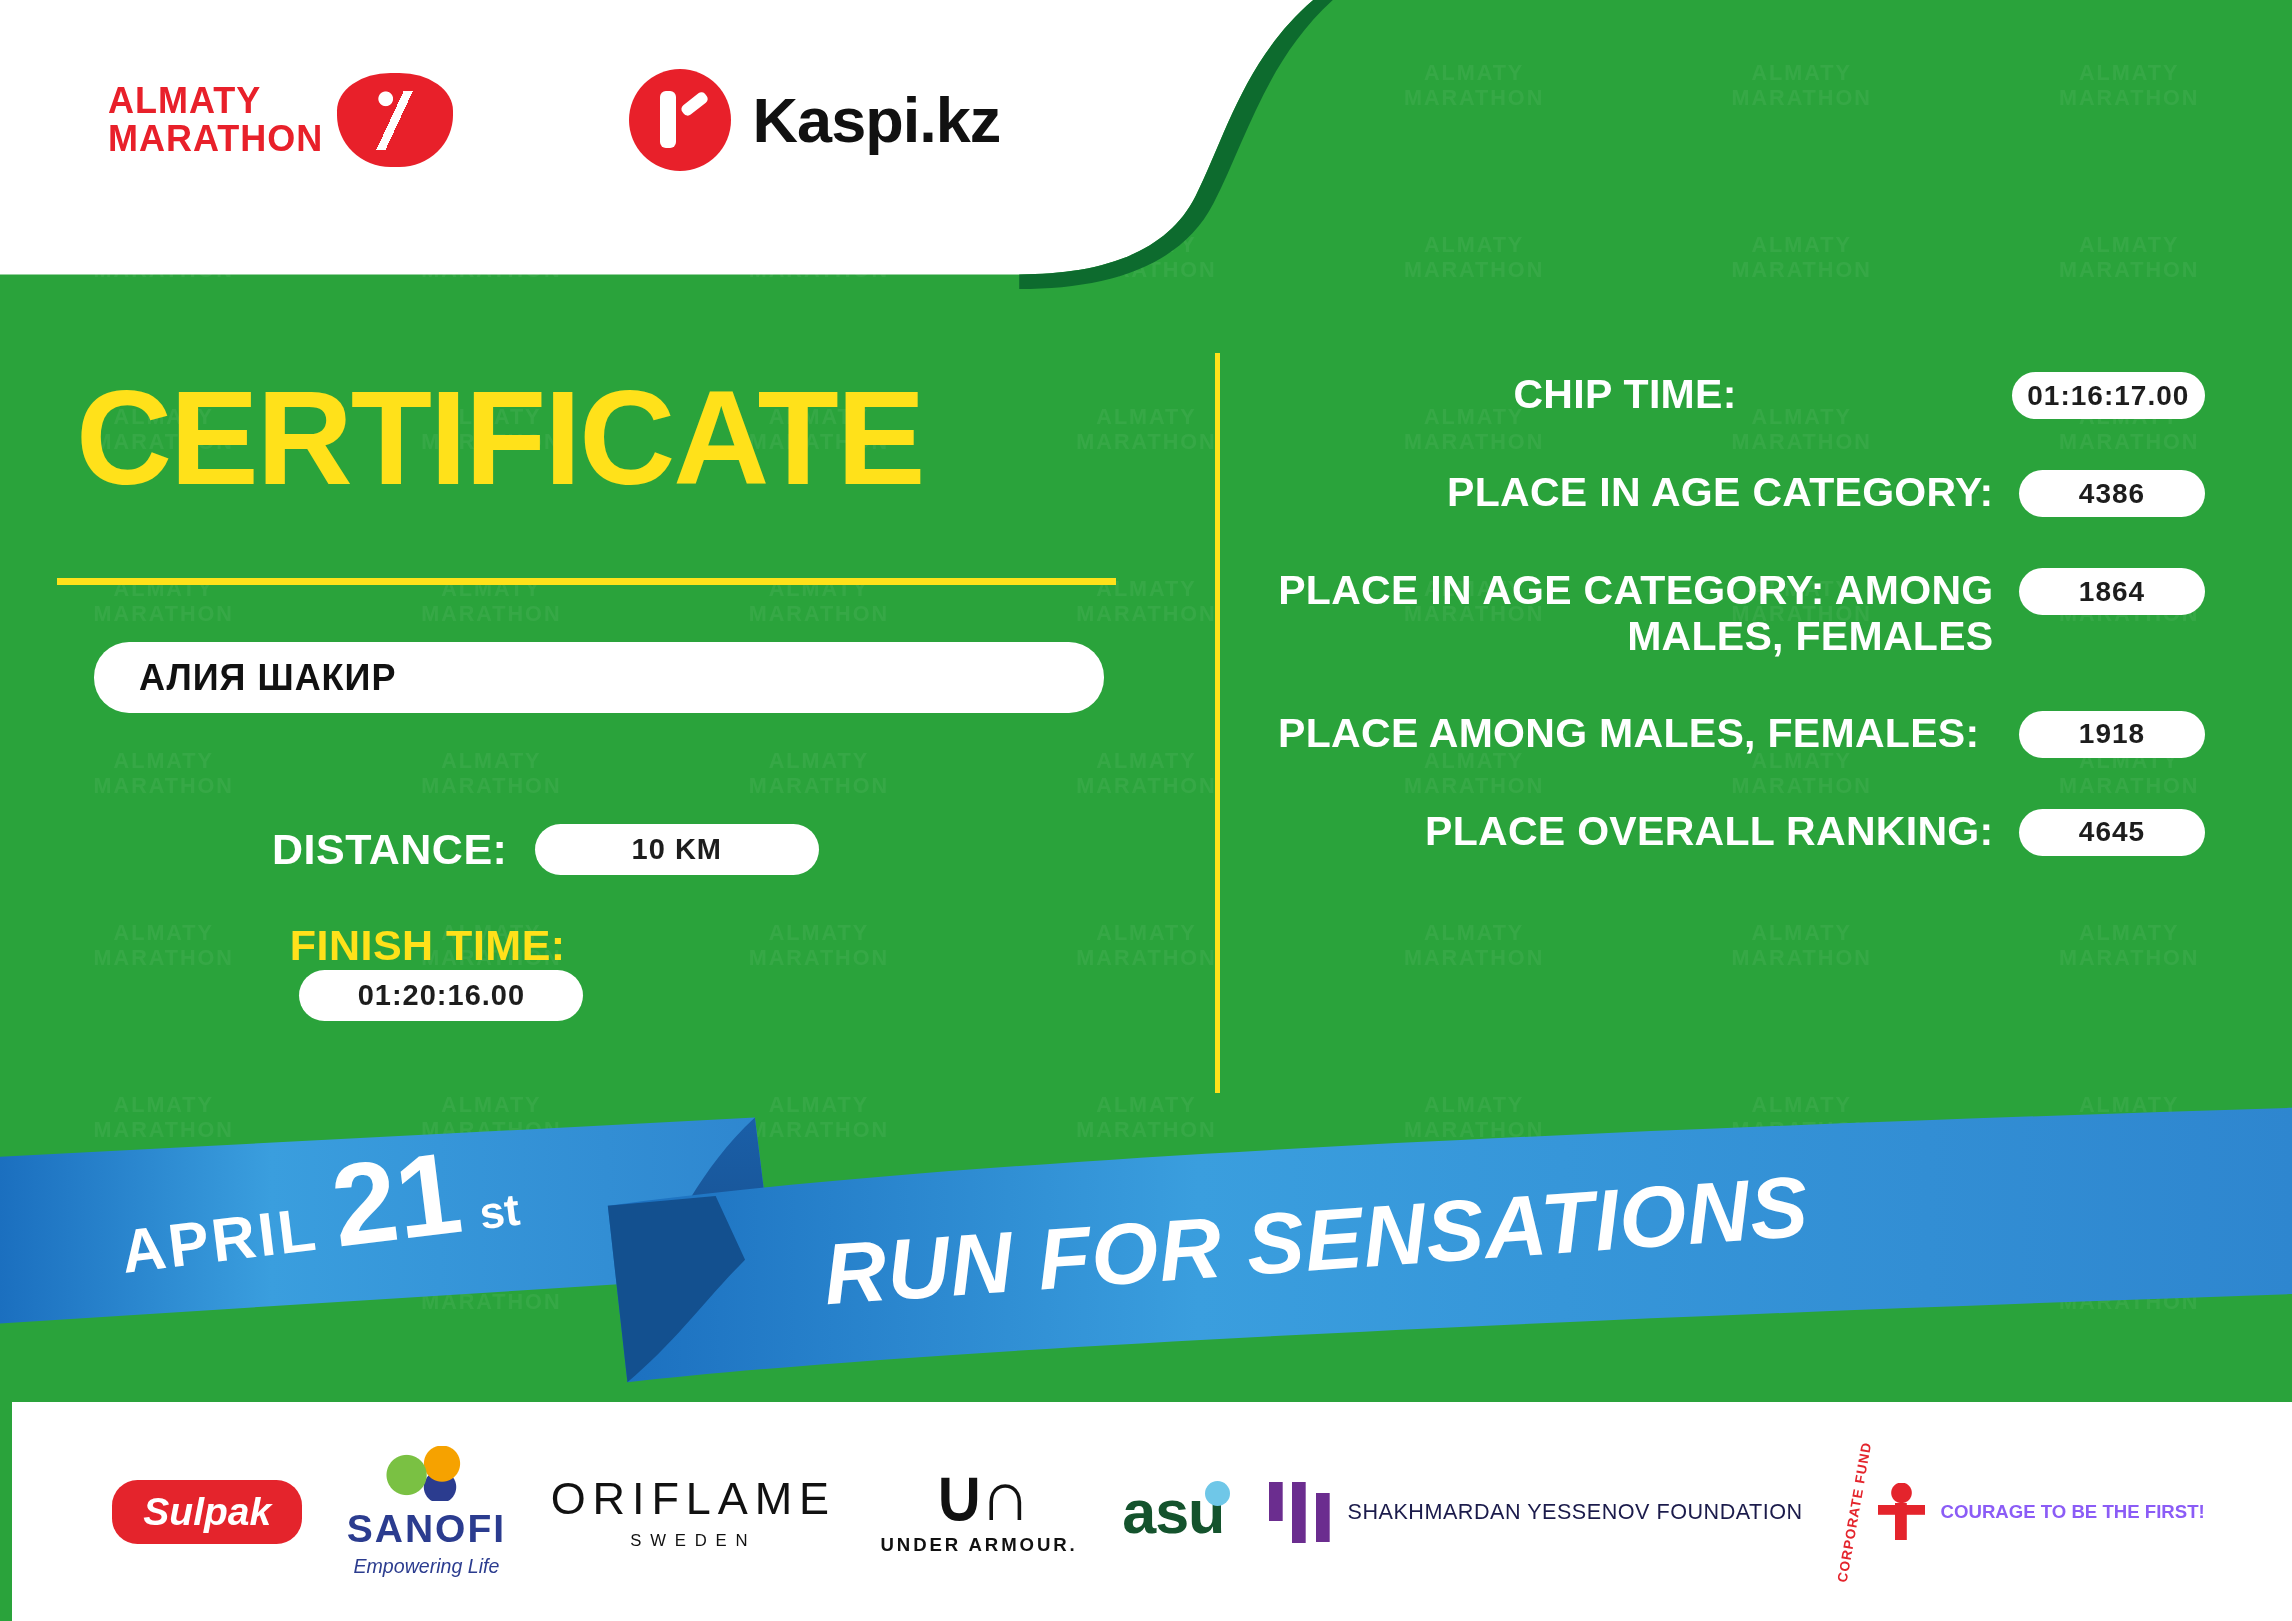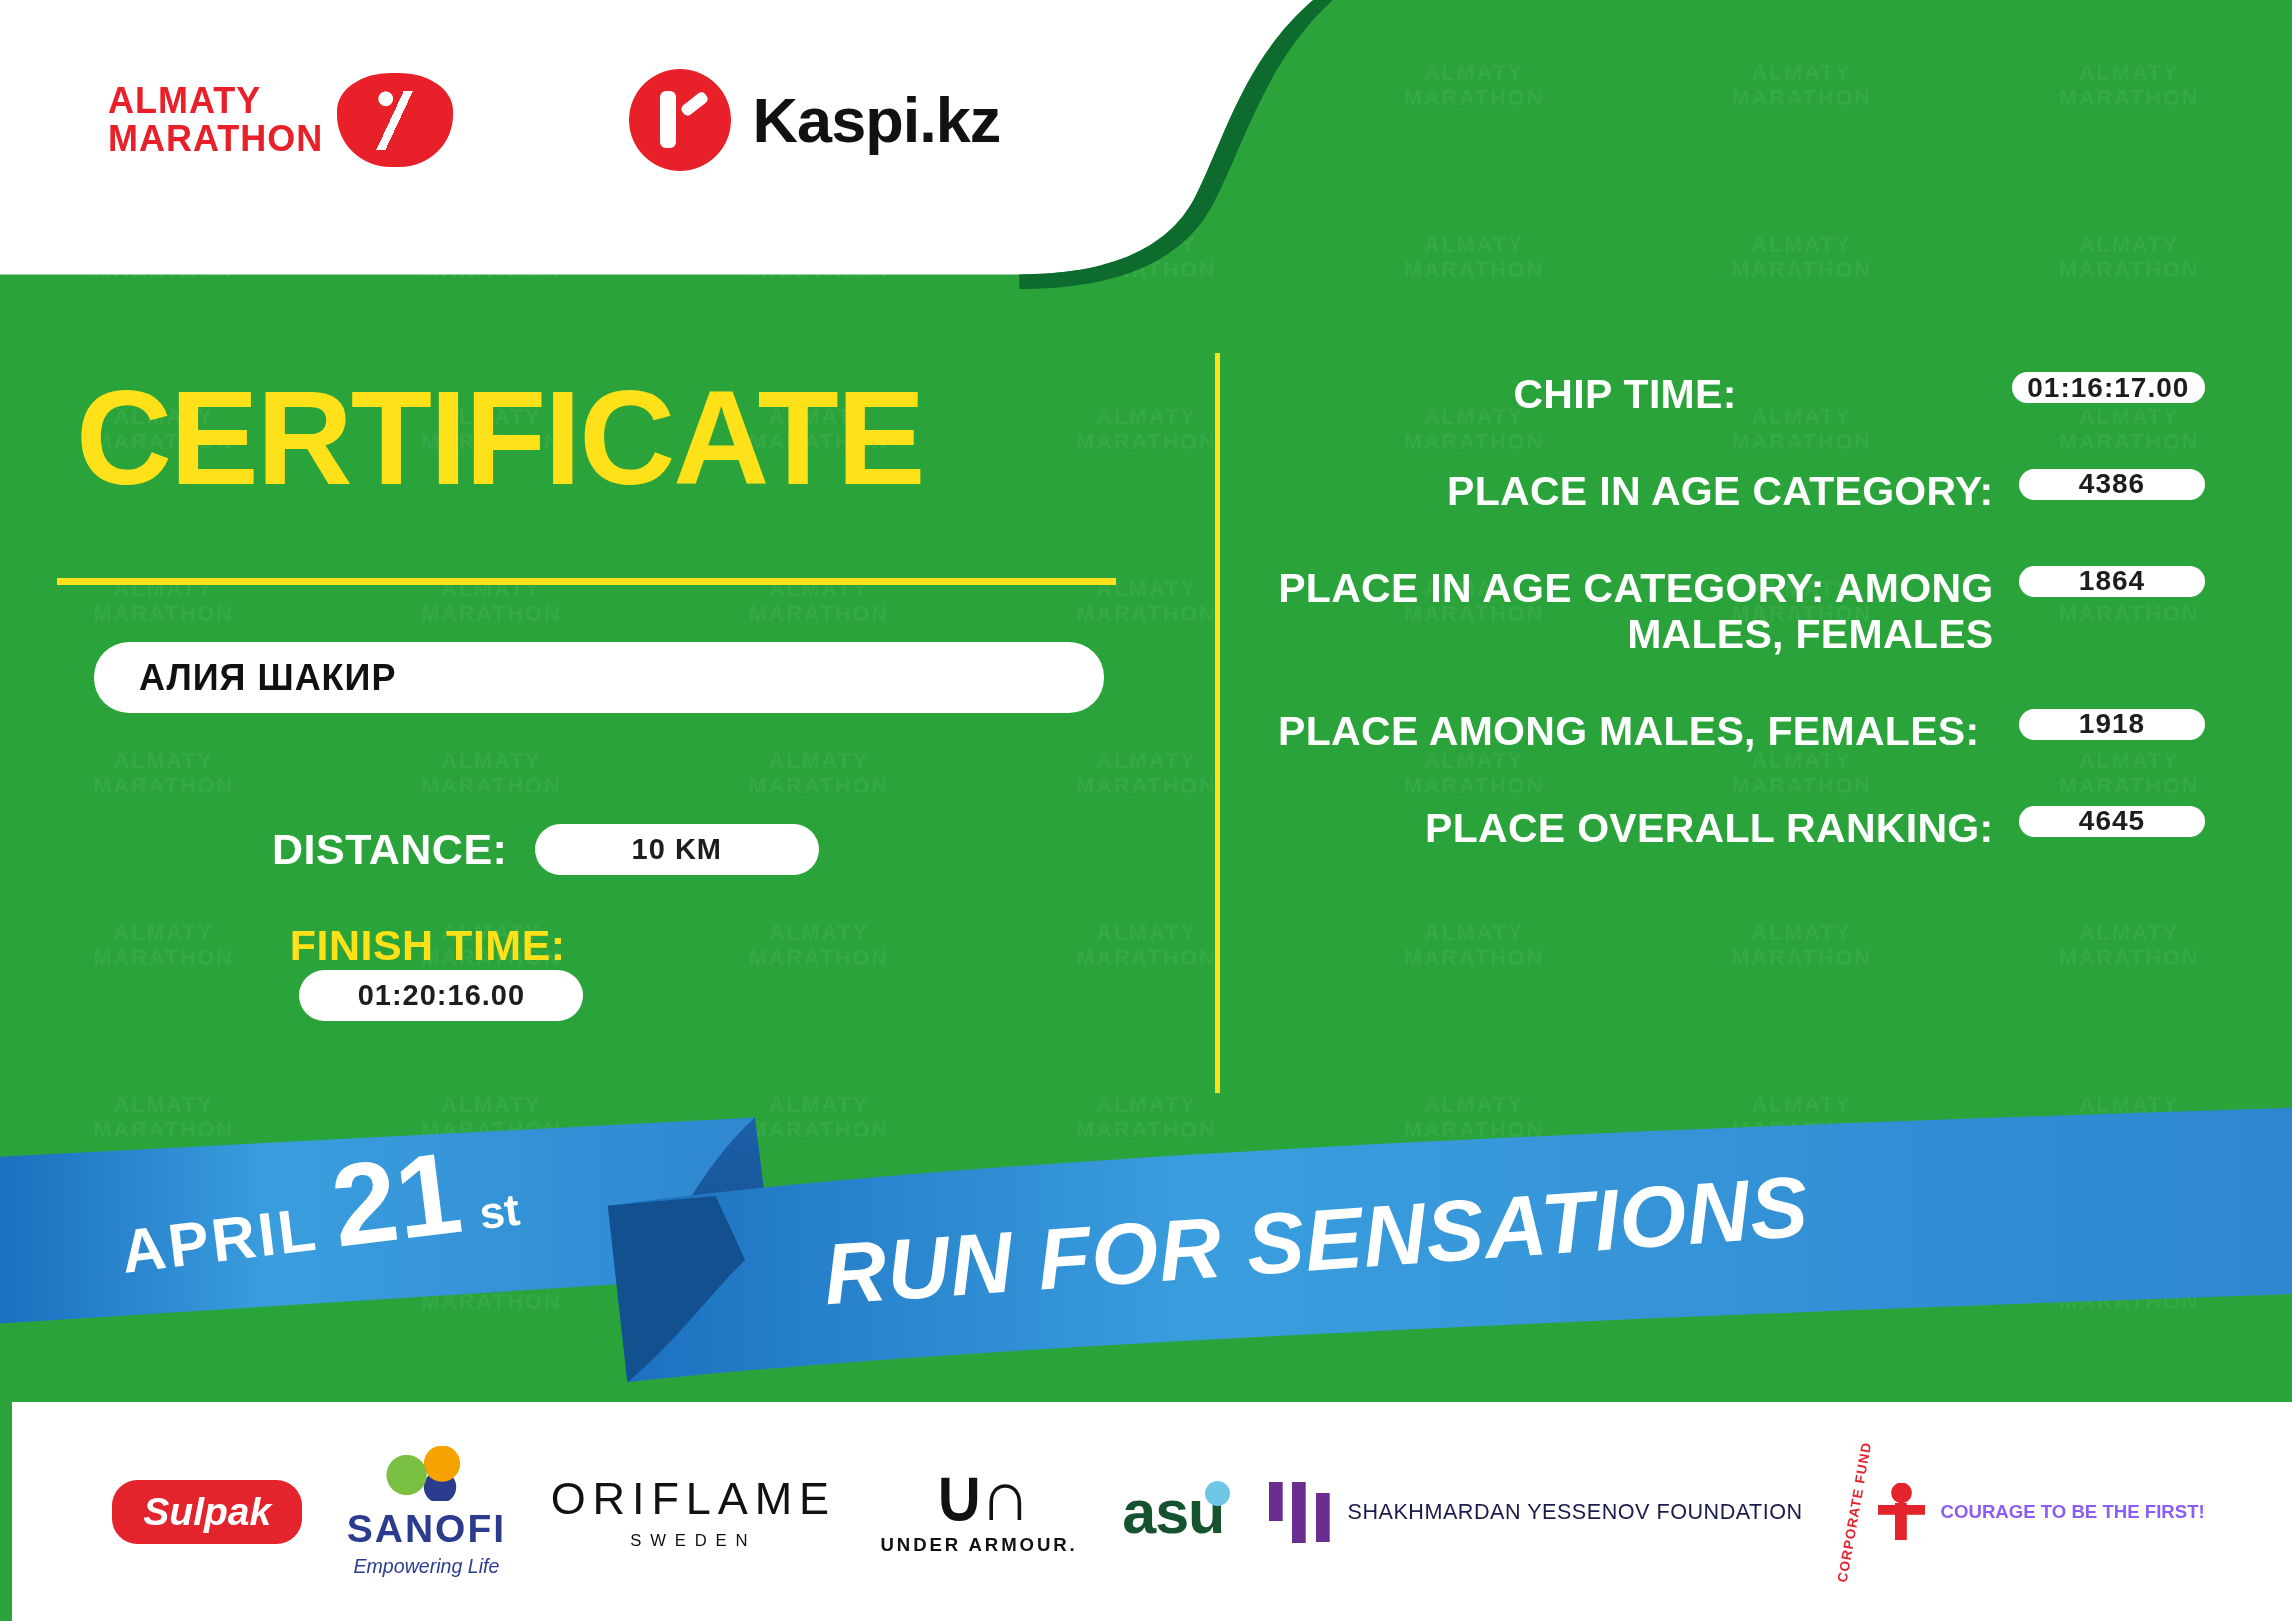--- a/index.html
+++ b/index.html
@@ -204,21 +204,21 @@
     font-weight: 800;
     line-height: 1.12;
     text-align: center;
     flex: 1;
     letter-spacing: 0.3px;
   }
   .stat .s-label.right { text-align: right; }
   .stat .s-pill {
     background: #fff;
     border-radius: 23.5px;
-    height: 31px;
+    height: 47px;
     min-width: 186px;
     padding: 0 15.7px;
     display: flex;
     align-items: center;
     justify-content: center;
     color: #1d1d1d;
     font-size: 28px;
     font-weight: 700;
     letter-spacing: 1px;
     flex: 0 0 auto;

